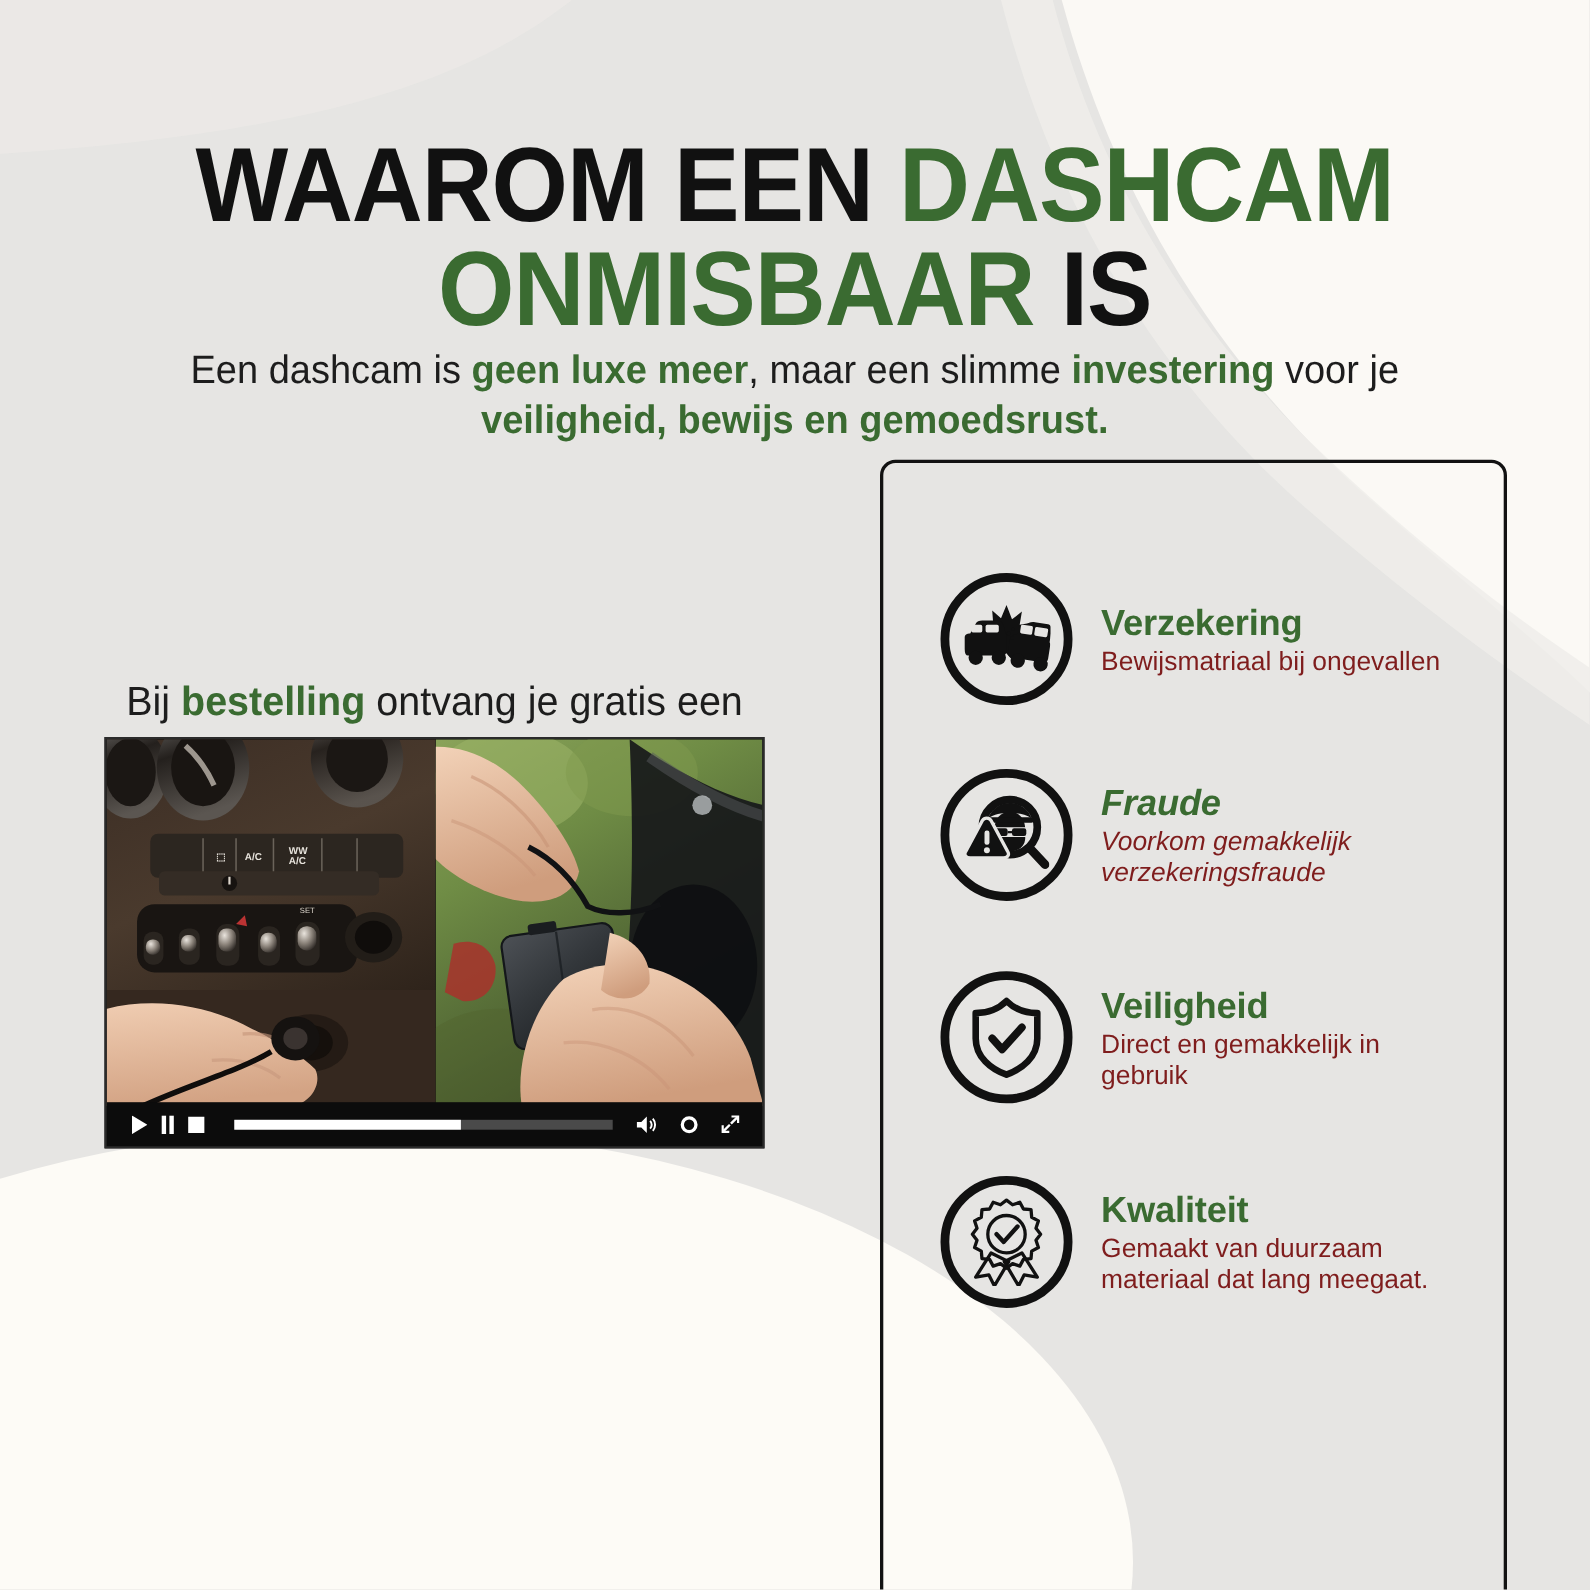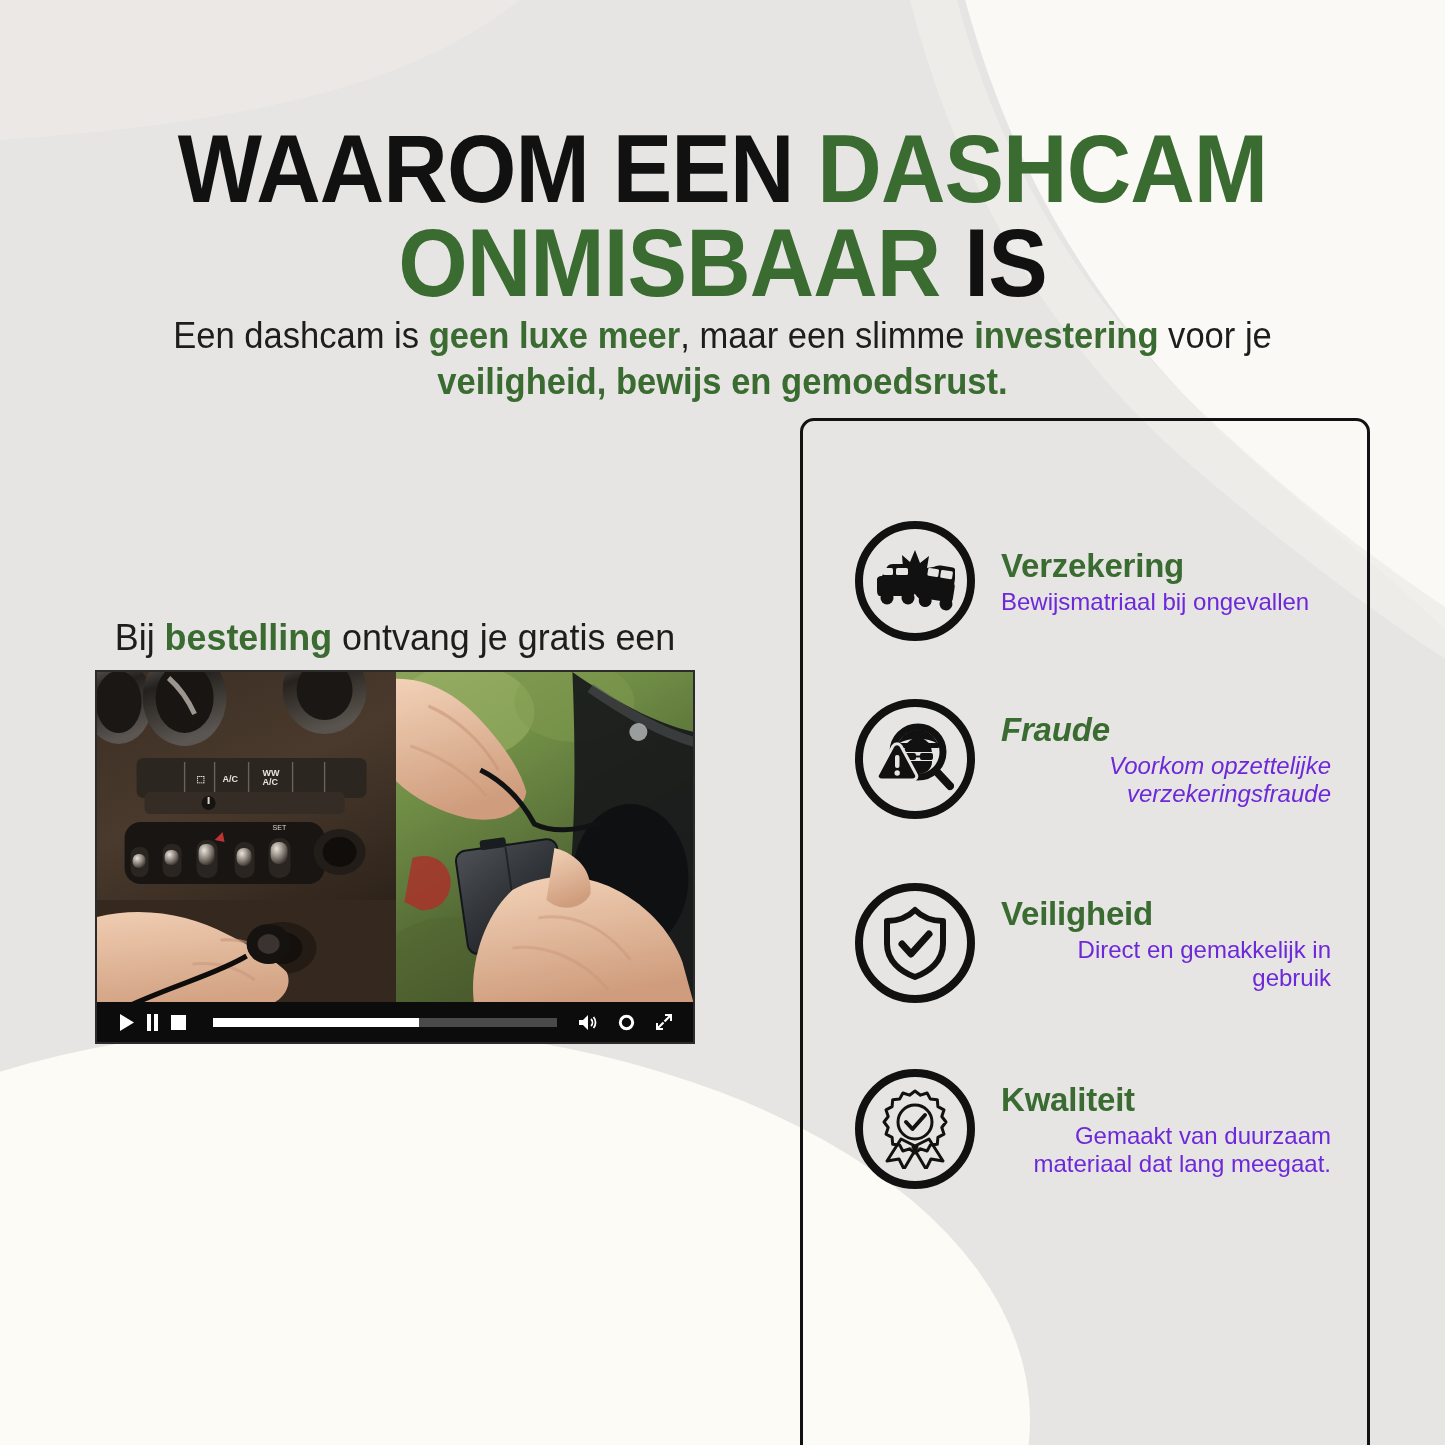--- a/index.html
+++ b/index.html
@@ -102,21 +102,21 @@
     display:flex;align-items:center;justify-content:center;
     box-sizing:border-box;
   }
   .fi-ring svg{display:block;}
   .ftxt{padding-top:2px;}
   .ftitle{
     font-size:33px;font-weight:700;color:#3a6b31;line-height:1.08;margin-bottom:4px;
     letter-spacing:-0.2px;
   }
   .fdesc{
-    font-size:24px;color:#6d28d9;line-height:1.16;max-width:330px;text-align:right;
+    font-size:24px;color:#7f1d1d;line-height:1.16;max-width:330px;
   }
 </style>
 </head>
 <body>
 
 <svg id="bg" viewBox="0 0 1445 1445">
   <defs>
     <linearGradient id="gSw" x1="0" y1="0" x2="1" y2="1">
       <stop offset="0" stop-color="#f4f2ee"></stop>
       <stop offset="1" stop-color="#fbf9f4"></stop>
@@ -390,21 +390,21 @@
             <rect x="40" y="33.5" width="4" height="2" fill="#111"></rect>
           </g>
 
           <path d="M17 24 C19 21 23 21 25 24 L40 52 C42 55 40 58 36 58 L6 58 C2 58 0 55 2 52 Z" fill="#111" stroke="#e6e5e3" stroke-width="3"></path>
           <rect x="19" y="33" width="4.5" height="13" rx="2" fill="#e6e5e3"></rect>
           <circle cx="21.2" cy="51" r="2.7" fill="#e6e5e3"></circle>
         </svg>
       </div>
       <div class="ftxt">
         <div class="ftitle">Fraude</div>
-        <div class="fdesc">Voorkom opzettelijke verzekeringsfraude</div>
+        <div class="fdesc">Voorkom gemakkelijk verzekeringsfraude</div>
       </div>
     </div>
 
     <div class="feature f4">
       <div class="fi-ring">
         <svg width="76" height="80" viewBox="0 0 76 80">
 
           <path d="M24 50 L10 72 L22 70 L27 80 L40 58 Z" stroke="#111" stroke-width="3" fill="none" stroke-linejoin="round"></path>
           <path d="M52 50 L66 72 L54 70 L49 80 L36 58 Z" stroke="#111" stroke-width="3" fill="none" stroke-linejoin="round"></path>
 

